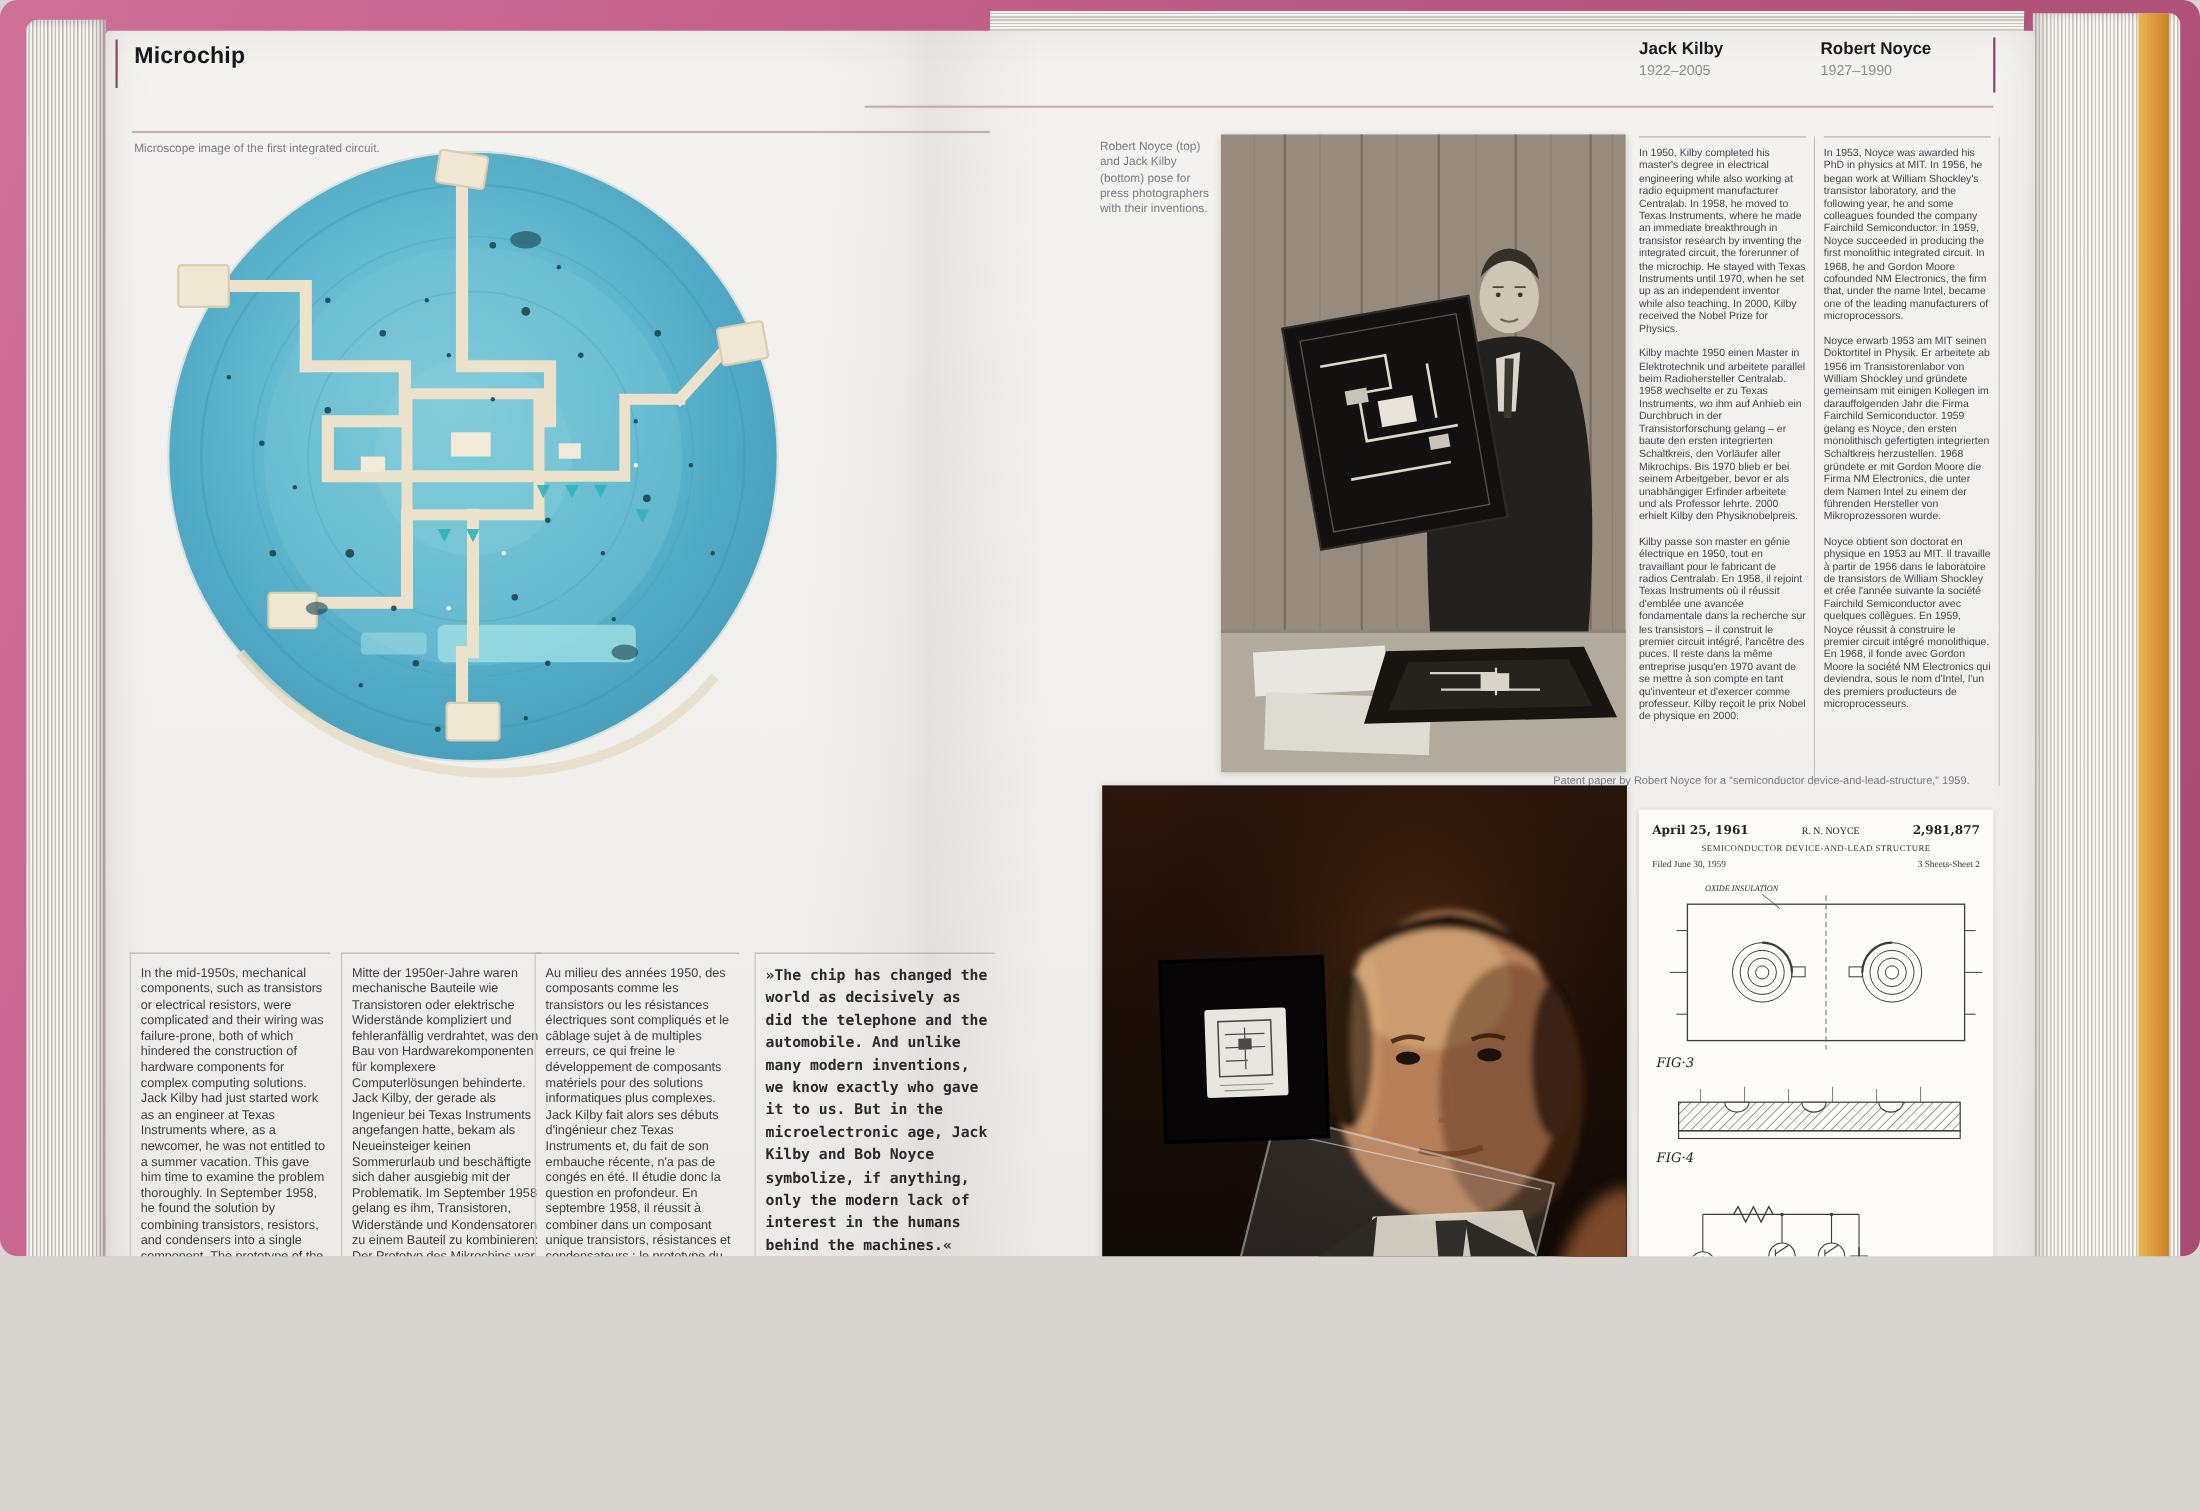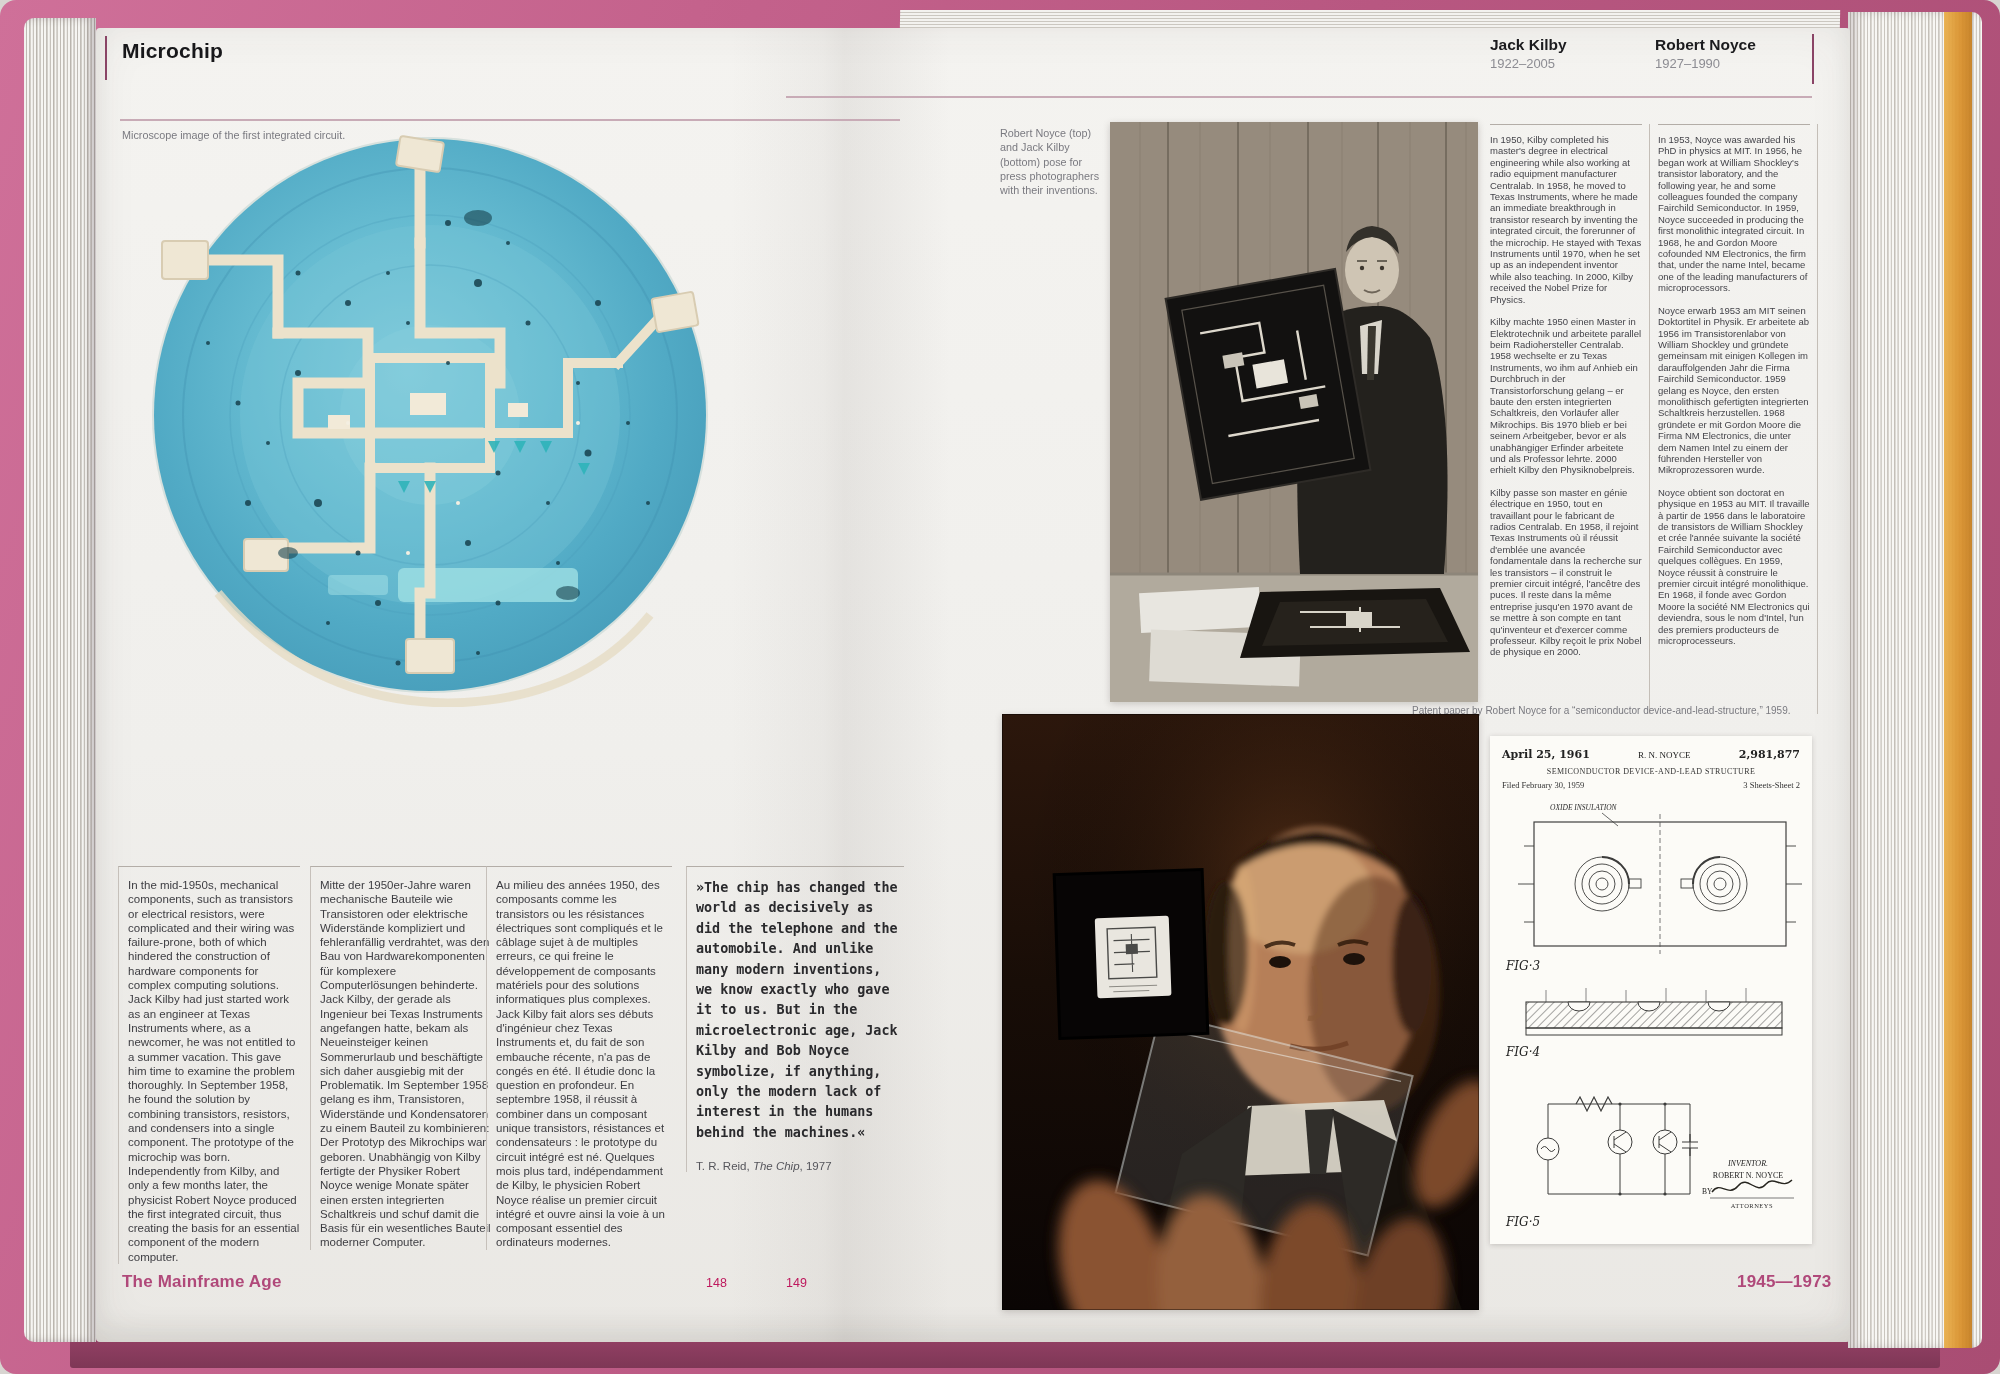--- a/index.html
+++ b/index.html
@@ -1,16 +1,16 @@
 <!DOCTYPE html>
 <html><head>
 <meta charset="utf-8">
 <style>
   html,body{margin:0;padding:0;background:#d8d5d1;}
-  .stage{position:relative;width:2000px;height:1374px;overflow:hidden;font-family:"Liberation Sans",sans-serif;}
+  .stage{position:relative;width:2000px;height:1142px;overflow:hidden;font-family:"Liberation Sans",sans-serif;}
   .abs{position:absolute;}
   
   .cover{position:absolute;inset:0;border-radius:16px;
     background:linear-gradient(110deg,#cf7099 0%,#c4628c 28%,#b85781 55%,#a94d73 100%);}
   .cover-bottom{position:absolute;left:70px;right:60px;bottom:6px;height:30px;
     background:linear-gradient(180deg,#934064,#7e3756);border-radius:3px;}
   .edges-left{position:absolute;left:24px;top:18px;width:72px;height:1324px;border-radius:10px 0 0 10px;
     background:repeating-linear-gradient(90deg,#f6f5f2 0px,#f6f5f2 1.6px,#b7b2ab 2.2px,#dbd8d2 3.4px);
     box-shadow:inset -6px 0 8px rgba(60,40,50,.25);}
   .edges-right{position:absolute;left:1848px;top:12px;width:134px;height:1336px;border-radius:0 10px 10px 0;
@@ -278,21 +278,21 @@
   <div class="abs t-cap" style="left:1412px;top:704px;width:420px;white-space:nowrap;font-size:10px;">Patent paper by Robert Noyce for a “semiconductor device-and-lead-structure,” 1959.</div>
 
   <div class="patent">
     <div class="pt-row1">
       <span>April 25, 1961</span>
       <span class="mid">R. N. NOYCE</span>
       <span>2,981,877</span>
     </div>
     <div class="pt-title">SEMICONDUCTOR DEVICE-AND-LEAD STRUCTURE</div>
     <div class="pt-row3">
-      <span>Filed February 30, 1959</span>
+      <span>Filed June 30, 1959</span>
       <span>3 Sheets-Sheet 2</span>
     </div>
     <svg style="position:absolute;left:0;top:58px;" width="322" height="450" viewBox="0 0 322 450">
 
       <text x="60" y="16" font-size="7.5" font-family="Liberation Serif,serif" font-style="italic" fill="#2c2c2c">OXIDE INSULATION</text>
       <path d="M112,19 L128,32" stroke="#444" stroke-width=".8" fill="none"></path>
       <rect x="44" y="28" width="252" height="124" fill="none" stroke="#40403f" stroke-width="1.2"></rect>
       <line x1="170" y1="20" x2="170" y2="160" stroke="#555" stroke-width=".8" stroke-dasharray="5,3"></line>
       <g fill="none" stroke="#3c3c3b" stroke-width=".9">
         <circle cx="112" cy="90" r="6"></circle>

